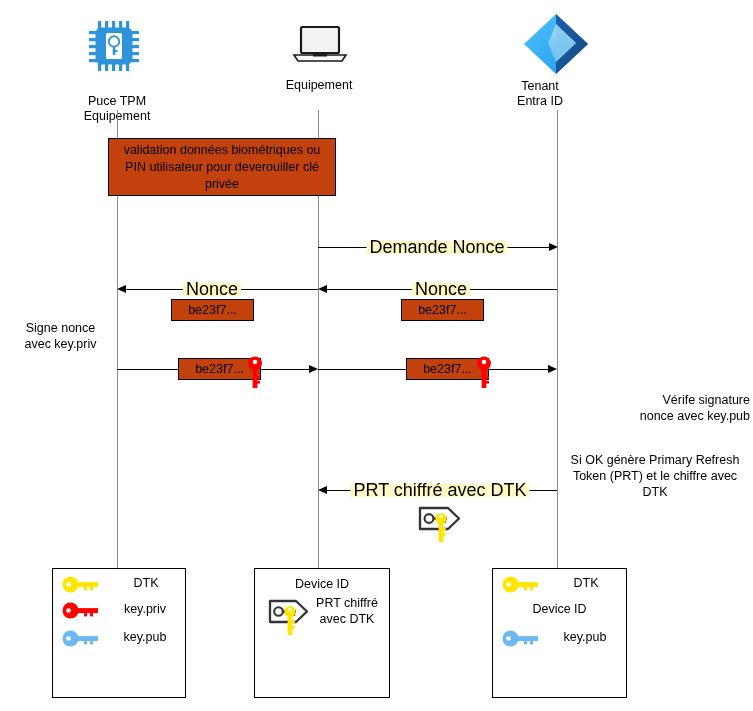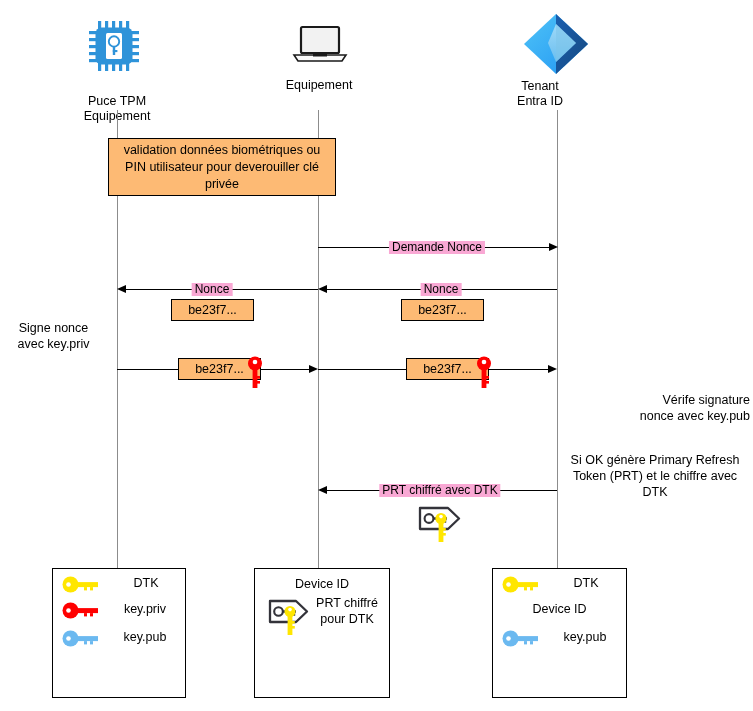--- a/index.html
+++ b/index.html
@@ -34,21 +34,21 @@
   .lifeline {
     position: absolute;
     width: 1px;
     background: #8c8c8c;
   }
 
   
   .box {
     position: absolute;
     border: 1.3px solid #000;
-    background: #fdba74;
+    background: #c2410c;
     box-sizing: border-box;
   }
   .note-box {
     display: flex;
     align-items: center;
     justify-content: center;
     text-align: center;
     font-size: 12.5px;
     line-height: 17px;
     padding: 4px 6px;
@@ -74,22 +74,22 @@
     position: absolute;
     width: 0; height: 0;
     border-top: 4.5px solid transparent;
     border-bottom: 4.5px solid transparent;
   }
   .arrow-head.right { border-left: 9px solid #000; }
   .arrow-head.left  { border-right: 9px solid #000; }
 
   .arrow-label {
     position: absolute;
-    background: #f9a8d4;
-    font-size: 12px;
+    background: #fef9c3;
+    font-size: 18px;
     line-height: 13px;
     padding: 0 3px;
     text-align: center;
     white-space: nowrap;
     transform: translateX(-50%);
   }
 
   
   .annotation {
     position: absolute;
@@ -245,21 +245,21 @@
   <div class="abs" style="left:476px; top:356px;">
     <svg width="16" height="34" viewBox="0 0 16 34">
       <circle cx="8" cy="7.5" r="7" fill="#FF0000"></circle>
       <circle cx="8" cy="6" r="2.3" fill="#ffffff"></circle>
       <rect x="5.6" y="12" width="4.8" height="20" fill="#FF0000"></rect>
       <rect x="9.6" y="20" width="3.4" height="2.6" fill="#FF0000"></rect>
       <rect x="9.6" y="25" width="3.4" height="2.6" fill="#FF0000"></rect>
     </svg>
   </div>
 
-  <div class="annotation" style="left:1px; top:320px; width:105px;">Signe nonce
+  <div class="annotation" style="left:8px; top:320px; width:105px;">Signe nonce
 avec key.priv</div>
 
   <div class="annotation" style="left:598px; top:392px; width:152px;text-align:right;">Vérife signature
 nonce avec key.pub</div>
 
   <div class="annotation" style="left:559px; top:452px; width:192px;">Si OK génère Primary Refresh
 Token (PRT) et le chiffre avec
 DTK</div>
 
   <div class="arrow-line" style="left:327px; top:490px; width:230px;"></div>
@@ -332,21 +332,21 @@
       <rect x="21" y="14.7" width="2.2" height="3" fill="#33333a"></rect>
       <rect x="26" y="14.7" width="2.2" height="3" fill="#33333a"></rect>
       <circle cx="23" cy="13.5" r="5.5" fill="#FFE600"></circle>
       <circle cx="23" cy="11.6" r="1.8" fill="#ffffff"></circle>
       <rect x="20.6" y="17" width="4.8" height="20" fill="#FFE600"></rect>
       <rect x="24.6" y="23" width="3.2" height="2.6" fill="#FFE600"></rect>
       <rect x="24.6" y="28" width="3.2" height="2.6" fill="#FFE600"></rect>
     </svg>
   </div>
   <div class="legend-text abs" style="left:308px; top:595px; width:78px;">PRT chiffré
-pour DTK</div>
+avec DTK</div>
 
   <div class="box legend-box" style="left:492px; top:568px; width:135px; height:130px;"></div>
 
   <div class="legend-row" style="left:502px; top:570px; width:116px; height:28px;">
     <span class="abs" style="left:0px; top:6px;">
       <svg width="38" height="17" viewBox="0 0 38 17">
         <circle cx="8.5" cy="8.5" r="8" fill="#FFE600"></circle>
         <circle cx="6.5" cy="8.5" r="2.3" fill="#ffffff"></circle>
         <rect x="13" y="6.1" width="23" height="5" fill="#FFE600"></rect>
         <rect x="22" y="11.1" width="3" height="3.3" fill="#FFE600"></rect>

